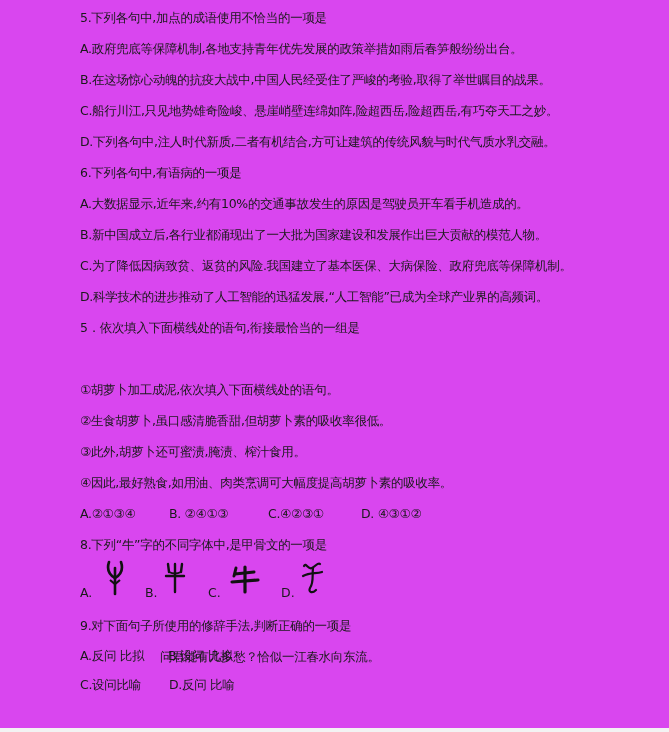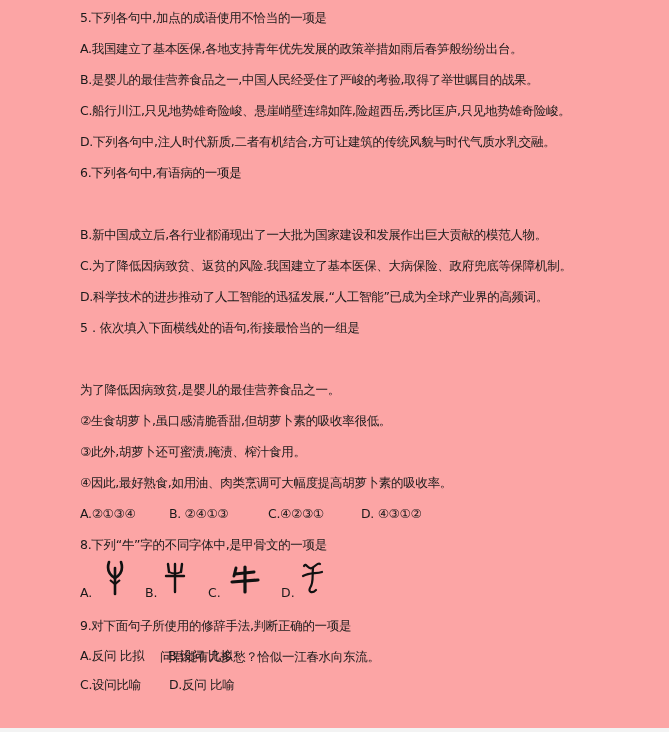--- a/index.html
+++ b/index.html
@@ -14,21 +14,21 @@
       position: relative;
       font-family: "DejaVu Sans", "Liberation Sans", sans-serif;
       color: #1a1a1a;
     }
     .page {
       position: absolute;
       left: 0;
       top: 0;
       width: 669px;
       height: 728px;
-      background: #fca5a5;
+      background: #d946ef;
     }
     .bottom-strip {
       position: absolute;
       left: 0;
       bottom: 0;
       width: 669px;
       height: 4px;
       background: #f3f3f3;
     }
     .line {
@@ -67,32 +67,33 @@
       top: 0;
     }
     .glyph-img svg { display: block; }
   </style>
 </head>
 <body>
 
 <div class="page">
 
   <div class="line" style="top:10px">5.下列各句中,加点的成语使用不恰当的一项是</div>
-  <div class="line" style="top:41px">A.我国建立了基本医保,各地支持青年优先发展的政策举措如雨后春笋般纷纷出台。</div>
-  <div class="line" style="top:72px">B.是婴儿的最佳营养食品之一,中国人民经受住了严峻的考验,取得了举世瞩目的战果。</div>
-  <div class="line" style="top:103px">C.船行川江,只见地势雄奇险峻、悬崖峭壁连绵如阵,险超西岳,秀比匡庐,只见地势雄奇险峻。</div>
+  <div class="line" style="top:41px">A.政府兜底等保障机制,各地支持青年优先发展的政策举措如雨后春笋般纷纷出台。</div>
+  <div class="line" style="top:72px">B.在这场惊心动魄的抗疫大战中,中国人民经受住了严峻的考验,取得了举世瞩目的战果。</div>
+  <div class="line" style="top:103px">C.船行川江,只见地势雄奇险峻、悬崖峭壁连绵如阵,险超西岳,险超西岳,有巧夺天工之妙。</div>
   <div class="line" style="top:134px">D.下列各句中,注人时代新质,二者有机结合,方可让建筑的传统风貌与时代气质水乳交融。</div>
 
   <div class="line" style="top:165px">6.下列各句中,有语病的一项是</div>
+  <div class="line" style="top:196px">A.大数据显示,近年来,约有10%的交通事故发生的原因是驾驶员开车看手机造成的。</div>
   <div class="line" style="top:227px">B.新中国成立后,各行业都涌现出了一大批为国家建设和发展作出巨大贡献的模范人物。</div>
   <div class="line" style="top:258px">C.为了降低因病致贫、返贫的风险.我国建立了基本医保、大病保险、政府兜底等保障机制。</div>
   <div class="line" style="top:289px">D.科学技术的进步推动了人工智能的迅猛发展,“人工智能”已成为全球产业界的高频词。</div>
 
   <div class="line" style="top:320px">5．依次填入下面横线处的语句,衔接最恰当的一组是</div>
-  <div class="line" style="top:382px">为了降低因病致贫,是婴儿的最佳营养食品之一。</div>
+  <div class="line" style="top:382px">①胡萝卜加工成泥,依次填入下面横线处的语句。</div>
   <div class="line" style="top:444px">③此外,胡萝卜还可蜜渍,腌渍、榨汁食用。</div>
   <div class="line" style="top:413px">②生食胡萝卜,虽口感清脆香甜,但胡萝卜素的吸收率很低。</div>
   <div class="line" style="top:475px">④因此,最好熟食,如用油、肉类烹调可大幅度提高胡萝卜素的吸收率。</div>
   <div class="line opt-row" style="top:506px">
     <span class="opt" style="width:89px">A.②①③④</span><span class="opt" style="width:99px">B. ②④①③</span><span class="opt" style="width:93px">C.④②③①</span><span class="opt">D. ④③①②</span>
   </div>
 
   <div class="line" style="top:537px">8.下列“牛”字的不同字体中,是甲骨文的一项是</div>
   <div class="glyph-row">
     <span class="glyph-opt" style="left:0">A.</span>

